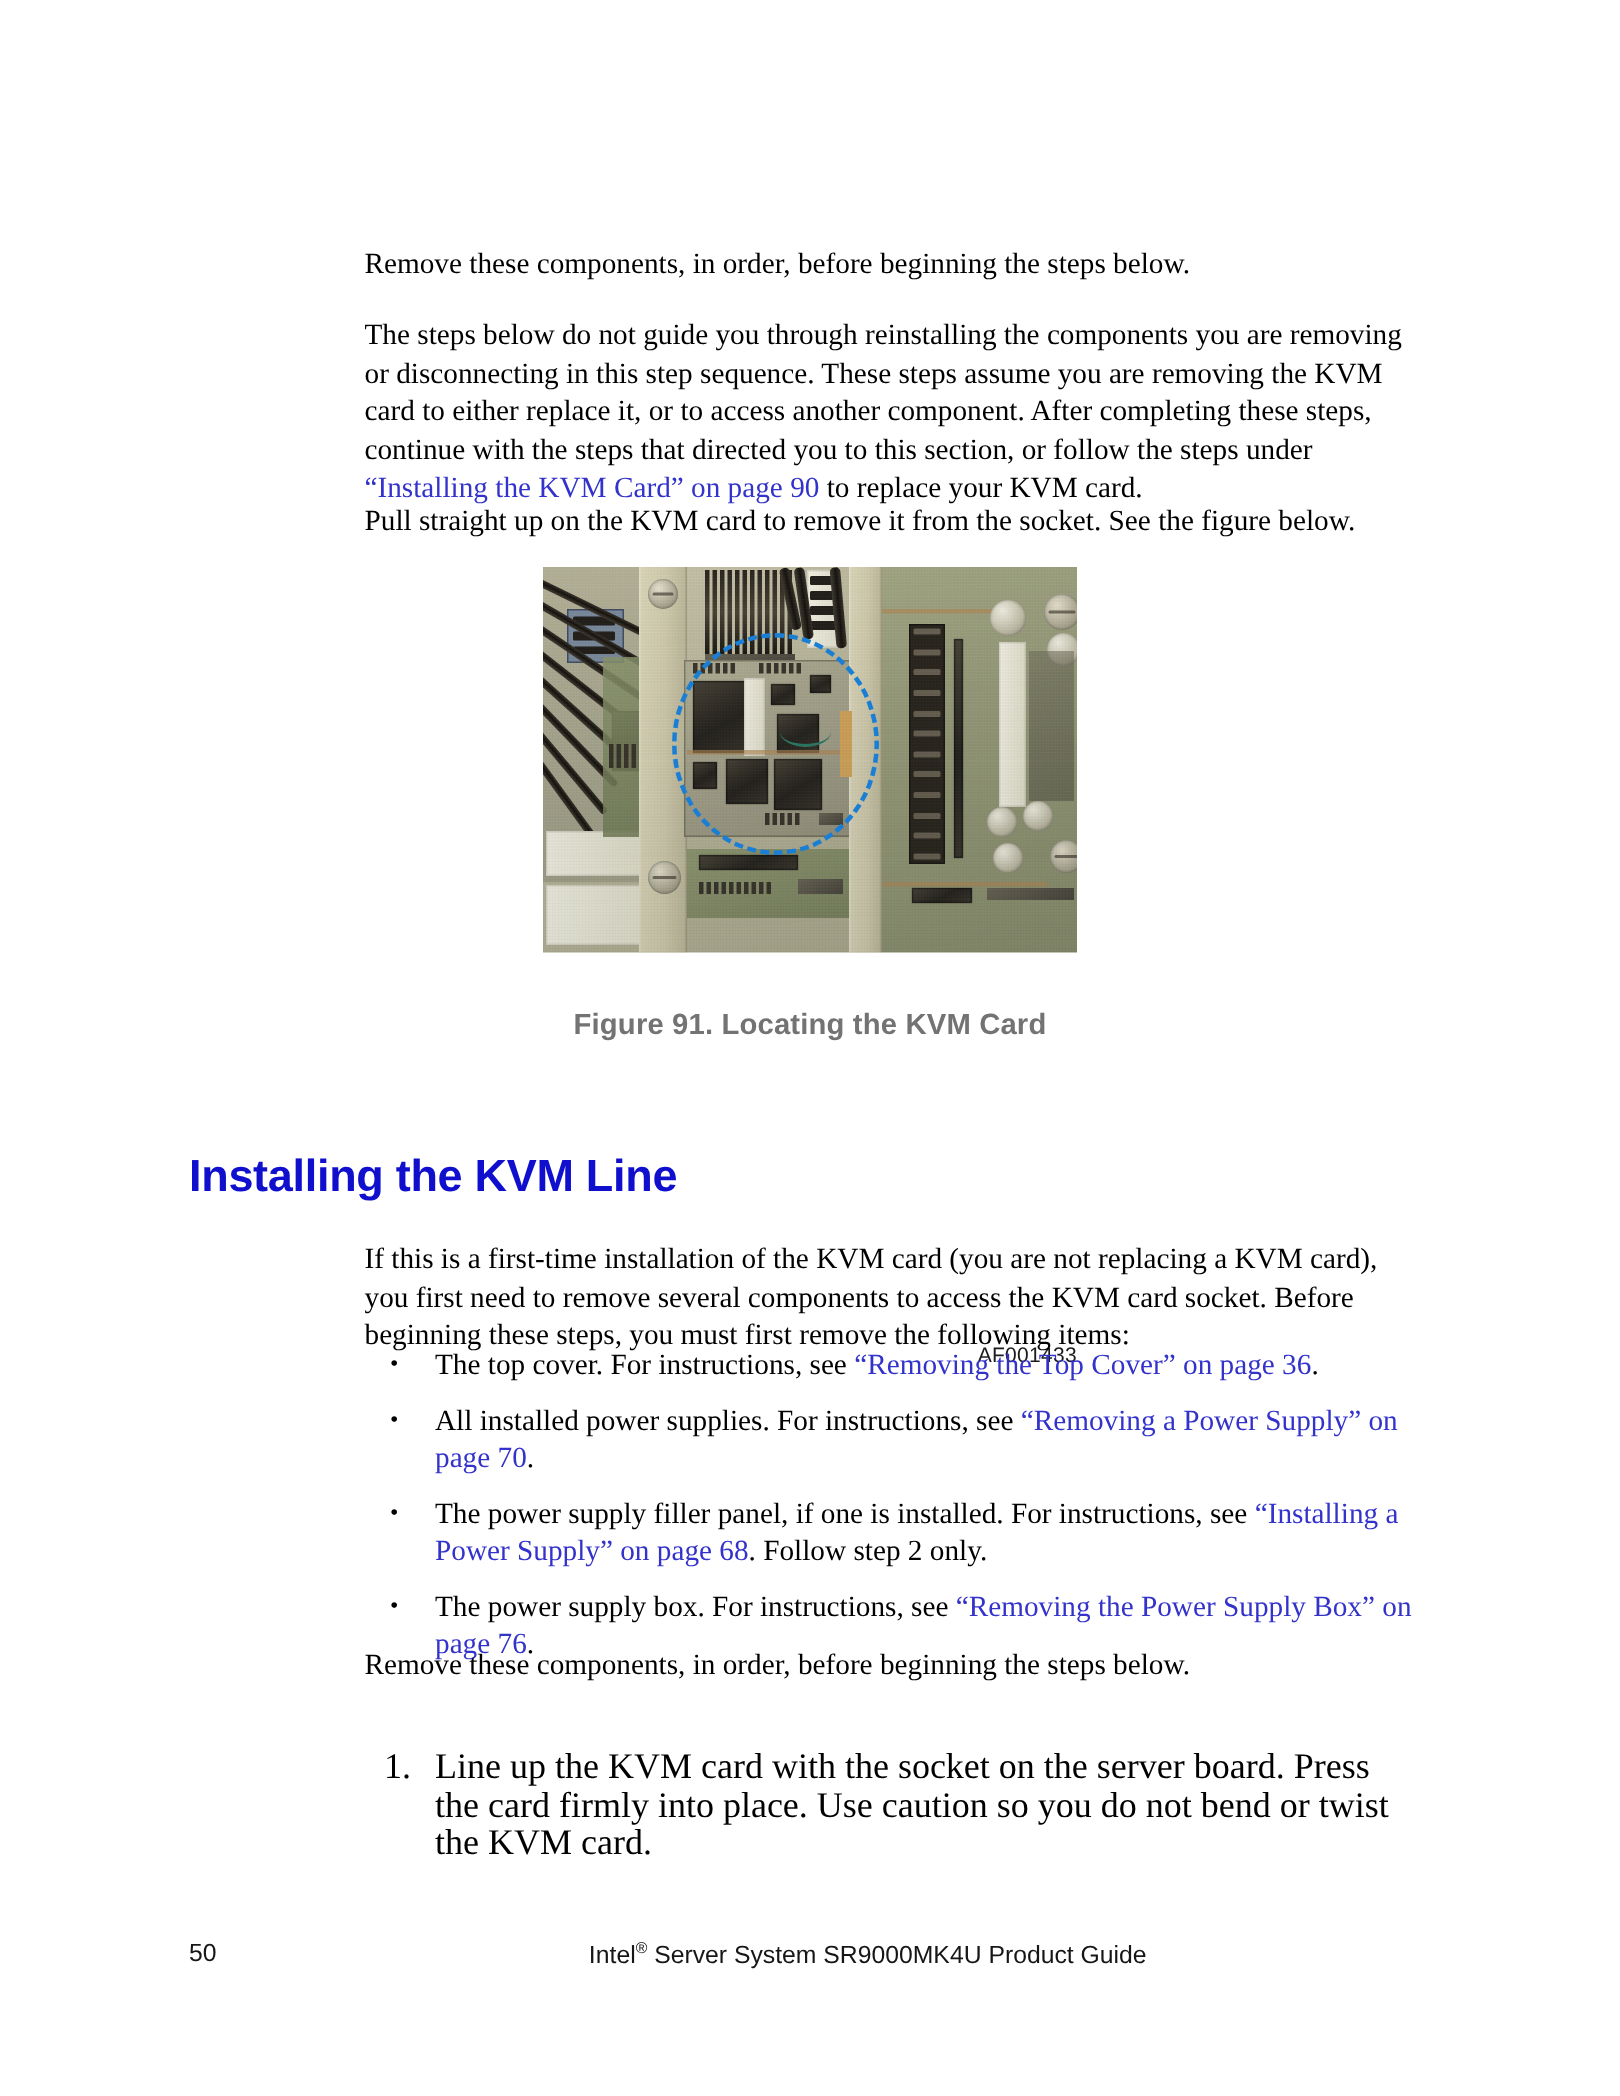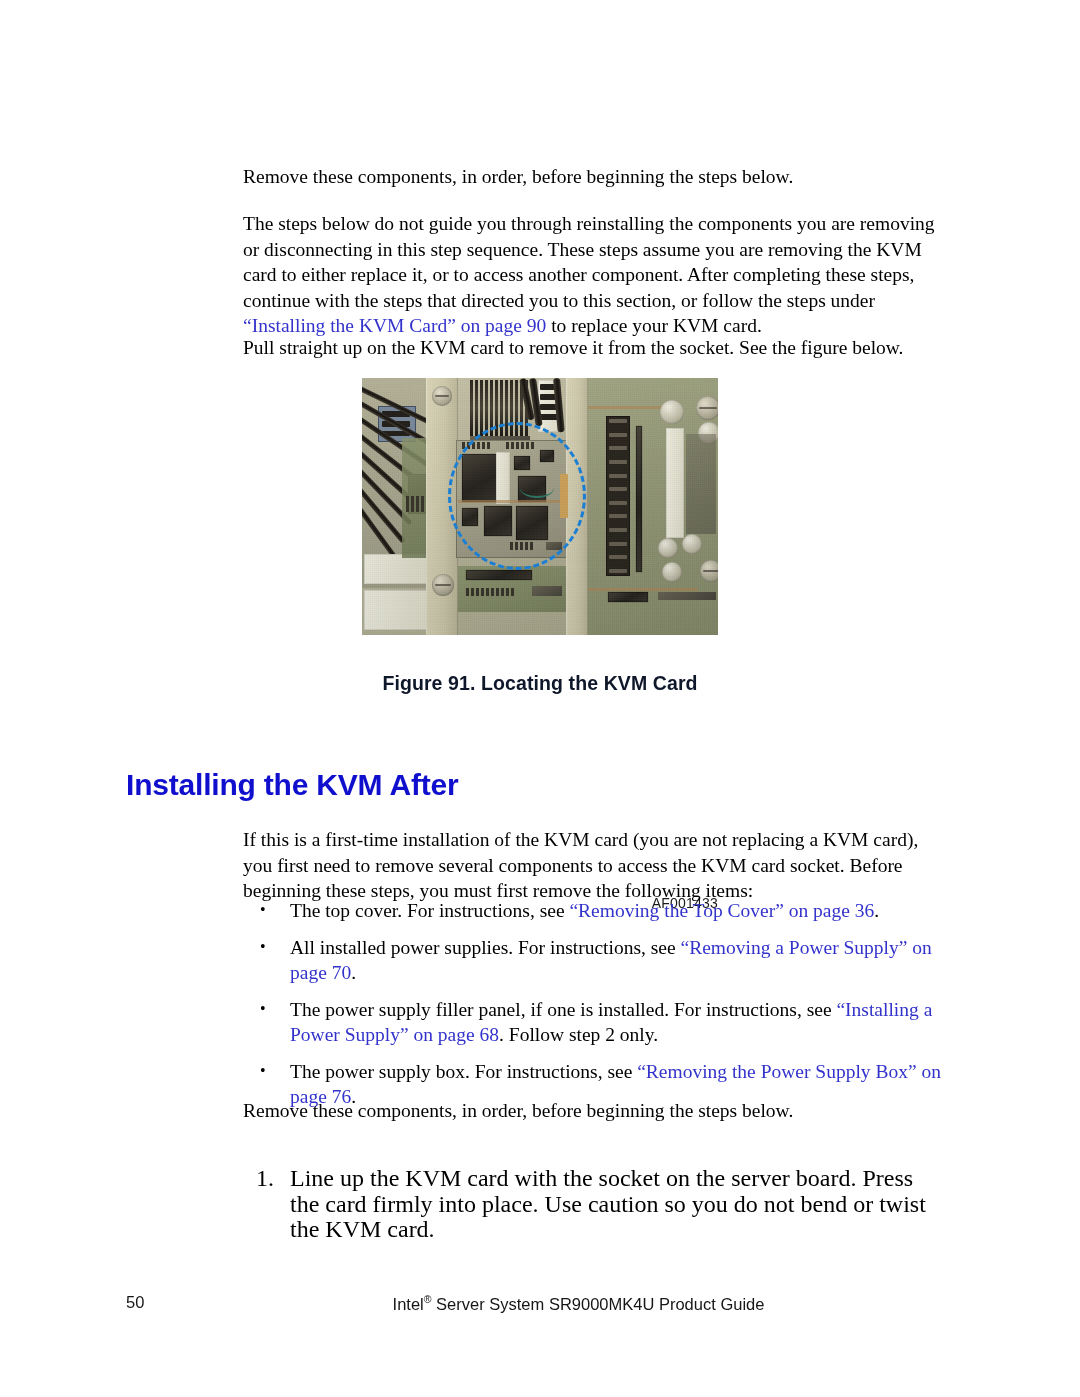--- a/index.html
+++ b/index.html
@@ -243,21 +243,21 @@
 
   .fig-caption {
     position: absolute;
     left: 0;
     top: 672px;
     width: 1080px;
     text-align: center;
     font-family: "Liberation Sans", "DejaVu Sans", sans-serif;
     font-weight: bold;
     font-size: 19.5px;
-    color: #0f172a;
+    color: #737373;
     letter-spacing: 0.1px;
   }
 
   
   h1.section-title {
     position: absolute;
     left: 126px;
     top: 768px;
     margin: 0;
     font-family: "Liberation Sans", "DejaVu Sans", sans-serif;
@@ -523,21 +523,21 @@
       </div>
     </div>
 
     <div class="code-row">
       <div class="photo-code">AF001433</div>
     </div>
   </div>
 
   <div class="fig-caption">Figure 91. Locating the KVM Card</div>
 
-  <h1 class="section-title">Installing the KVM After</h1>
+  <h1 class="section-title">Installing the KVM Line</h1>
 
   <div class="body-col" style="top:827px;">
     <p class="body">If this is a first-time installation of the KVM card (you are not replacing a KVM card), you first need to remove several components to access the KVM card socket. Before beginning these steps, you must first remove the following items:</p>
   </div>
 
   <ul class="bullets">
     <li><span>The top cover. For instructions, see </span><span class="xref">“Removing the Top Cover” on page 36</span><span>.</span></li>
     <li><span>All installed power supplies. For instructions, see </span><span class="xref">“Removing a Power Supply” on page 70</span><span>.</span></li>
     <li><span>The power supply filler panel, if one is installed. For instructions, see </span><span class="xref">“Installing a Power Supply” on page 68</span><span>. Follow step 2 only.</span></li>
     <li><span>The power supply box. For instructions, see </span><span class="xref">“Removing the Power Supply Box” on page 76</span><span>.</span></li>

